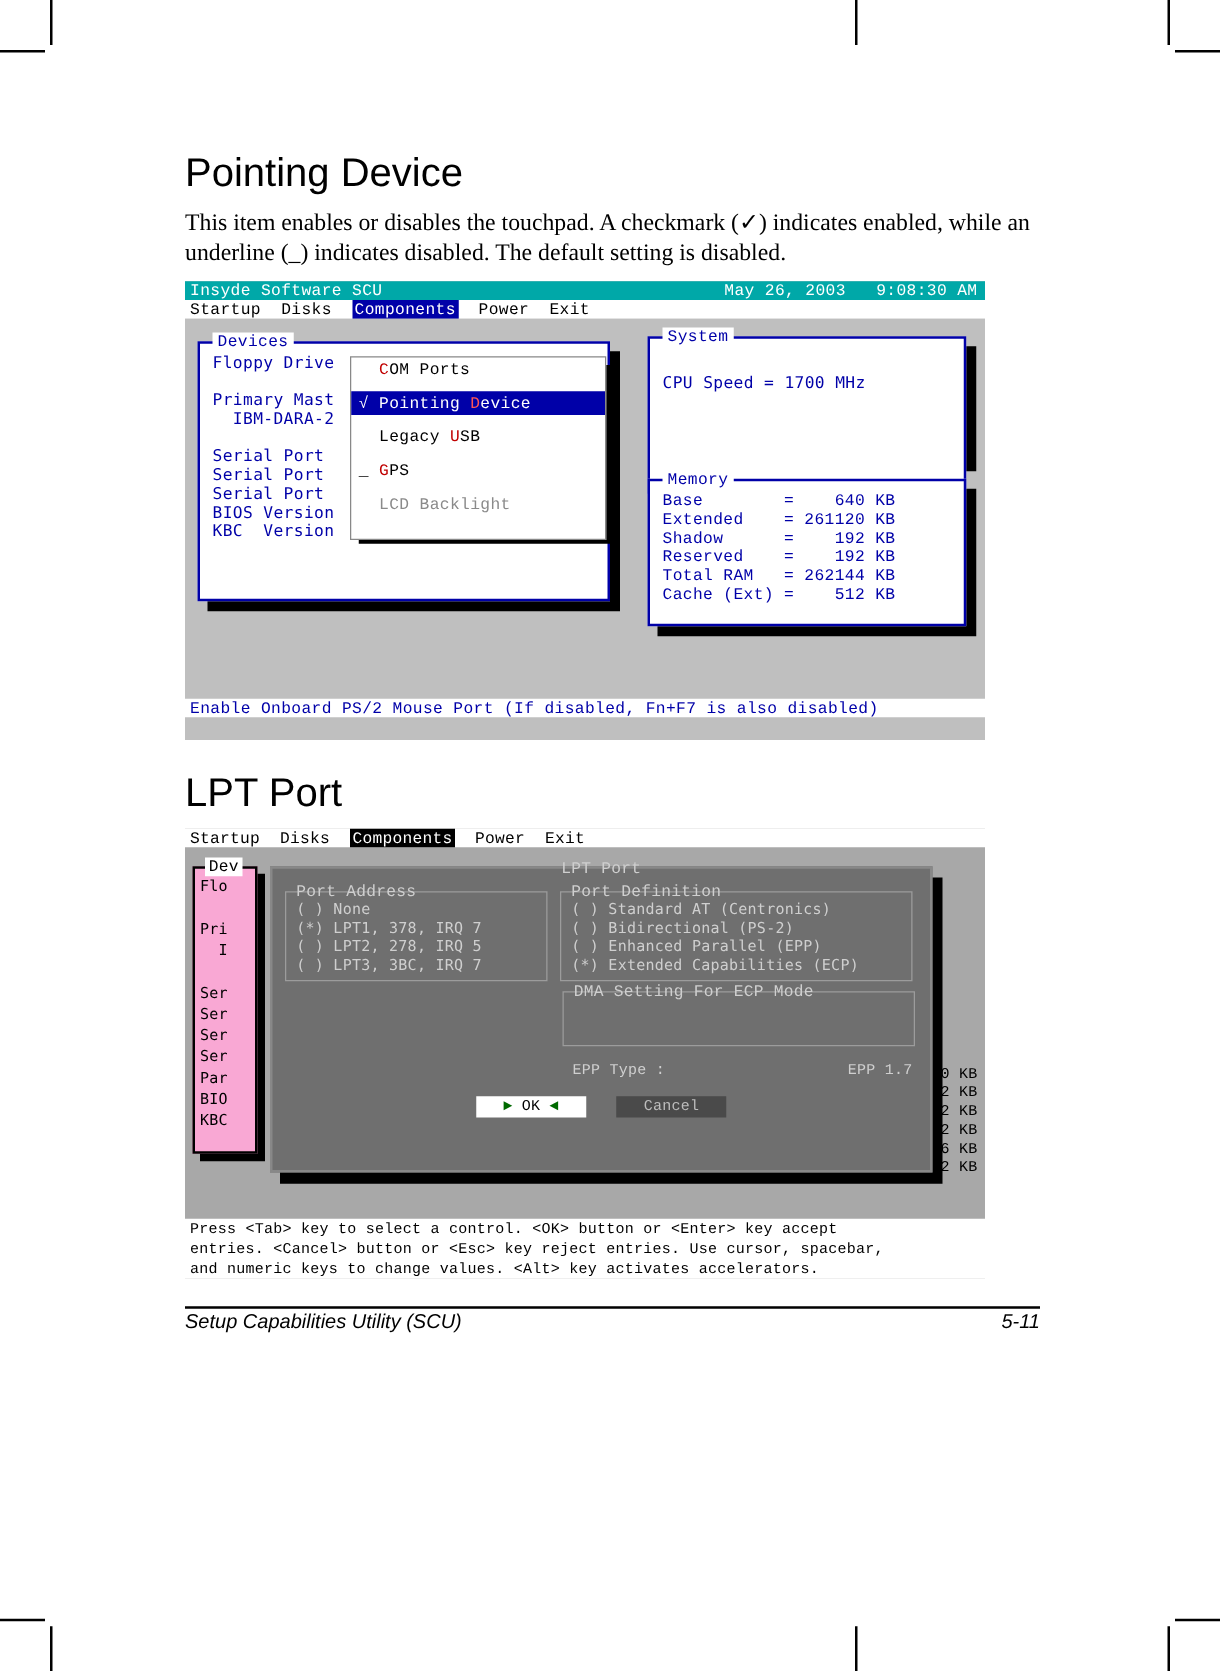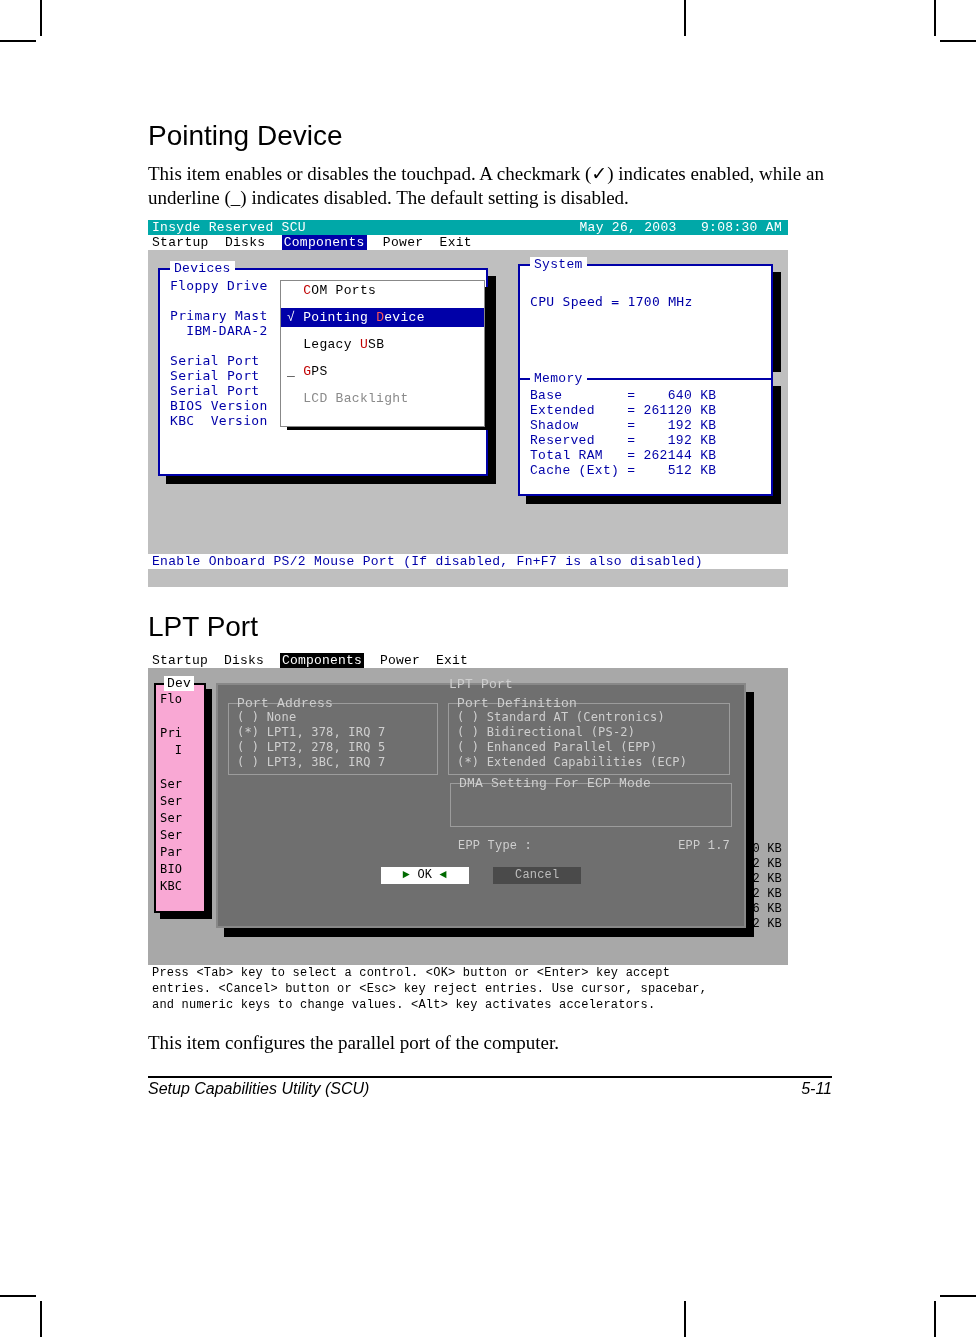--- a/index.html
+++ b/index.html
@@ -25,21 +25,21 @@
   .br-h { bottom: 40px; right: 0; }
   .br-v { bottom: 0; right: 40px; }
 
   .page {
     position: absolute;
     left: 148px;
     top: 96px;
     width: 684px;
   }
   h2.section {
-    font-size: 28px;
+    font-size: 32px;
     font-weight: 400;
     margin-top: 24px;
     margin-bottom: 10px;
   }
   p.body {
     font-family: "Times New Roman", Times, serif;
     font-size: 19px;
     line-height: 1.25;
     margin-bottom: 10px;
   }
@@ -206,21 +206,21 @@
 <div class="crop crop-v bm-v"></div>
 <div class="crop crop-h br-h"></div>
 <div class="crop crop-v br-v"></div>
 
 <div class="page">
 
   <h2 class="section">Pointing Device</h2>
   <p class="body">This item enables or disables the touchpad. A checkmark (✓) indicates enabled, while an underline (_) indicates disabled. The default setting is disabled.</p>
 
   <div class="screenshot scr1">
-    <div class="titlebar"><span>Insyde Reserved SCU</span><span style="float:right; padding-right:6px;">May 26, 2003   9:08:30 AM</span></div>
+    <div class="titlebar"><span>Insyde Software SCU</span><span style="float:right; padding-right:6px;">May 26, 2003   9:08:30 AM</span></div>
     <div class="menubar" id="scu1-menubar">Startup  Disks  <span class="sel">Components</span>  Power  Exit  </div>
     <div class="desktop">
 
       <div class="dosbox-shadow devices-sh"></div>
       <div class="dosbox devices">
         <span class="legend">Devices</span>
         <pre id="scu1-devices-body">Floppy Drive
 
 Primary Mast
   IBM-DARA-2
@@ -328,20 +328,19 @@
           <span class="btn btn-ok">OK</span>
           <span class="btn btn-cancel">Cancel</span>
         </div>
       </div>
     </div>
     <div class="help3">Press &lt;Tab&gt; key to select a control. &lt;OK&gt; button or &lt;Enter&gt; key accept
 entries. &lt;Cancel&gt; button or &lt;Esc&gt; key reject entries. Use cursor, spacebar,
 and numeric keys to change values. &lt;Alt&gt; key activates accelerators.</div>
   </div>
 
-  <p class="body" style="margin-top:18px;">This item configures the parallel port of the computer.</p>
 
   <div class="footer-rule">
     <span>Setup Capabilities Utility (SCU)</span>
     <span>5-11</span>
   </div>
 
 </div>
 
 </body></html>

